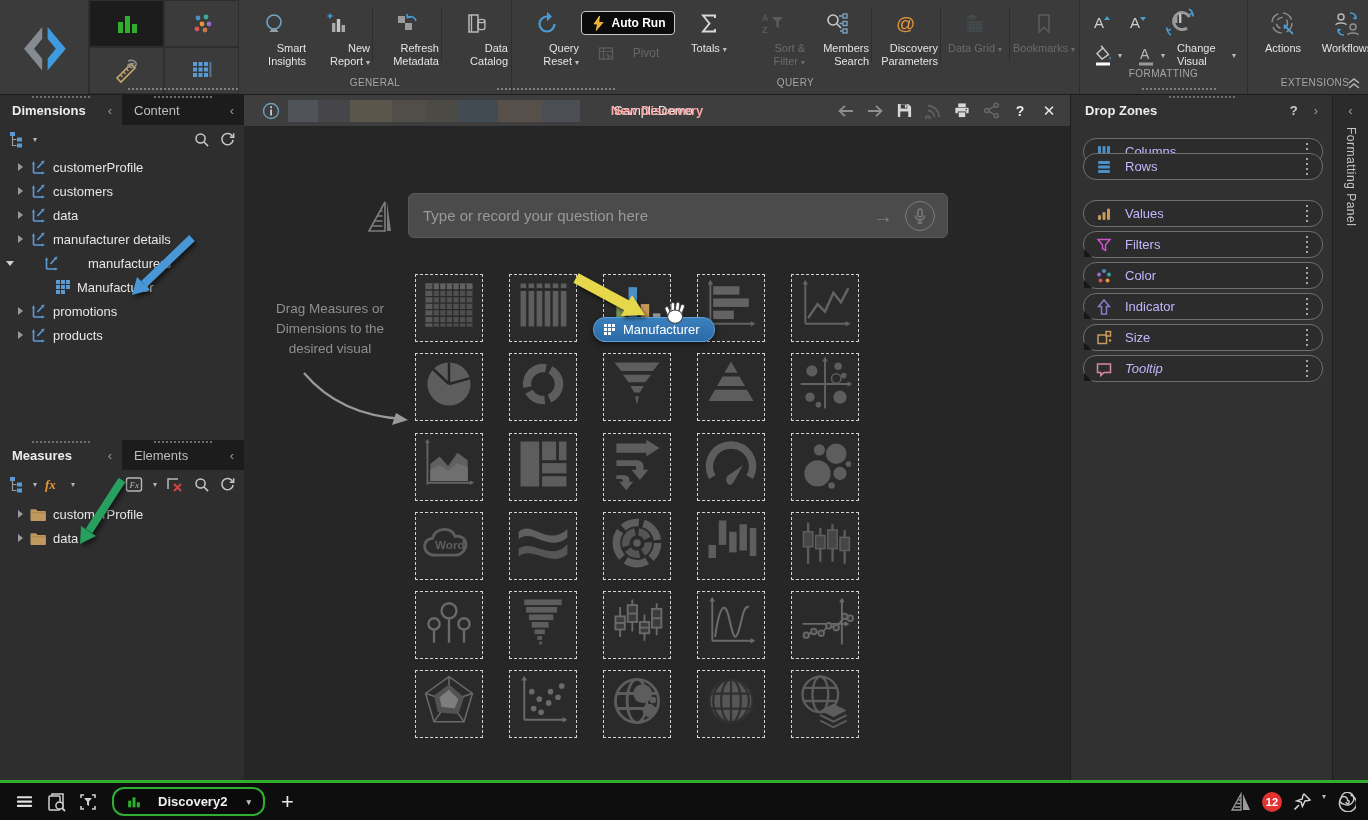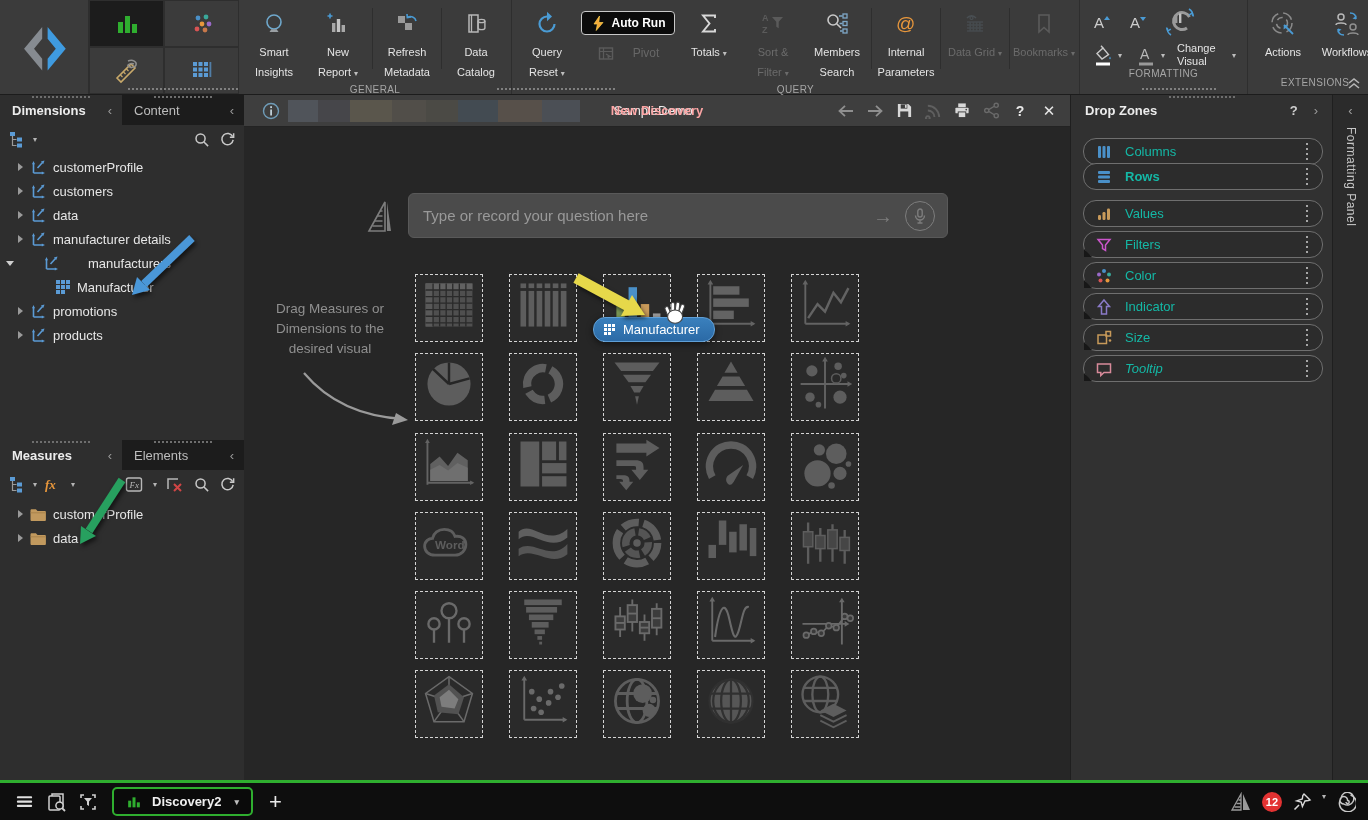--- a/index.html
+++ b/index.html
@@ -14,21 +14,21 @@
              border-right:1px solid #2e2e2e;flex:none;cursor:pointer}
   .tiles{width:150px;height:94px;display:grid;grid-template-columns:75px 75px;grid-template-rows:47px 47px;flex:none}
   .tile{display:flex;align-items:center;justify-content:center;border:1px solid #2e2e2e;cursor:pointer;box-sizing:border-box}
   .tile.active{background:#1c1c1c}
   #ribbon-groups{flex:1;display:flex}
   .rgroup{position:relative;display:flex;flex-direction:column;border-right:1px solid #2e2e2e;padding:0 3px;box-sizing:border-box}
   .ritems{display:flex;flex:1;align-items:flex-start;padding-top:5px}
   .rlabel{height:17px;text-align:center;font-size:10px;color:#a6a6a6;letter-spacing:.4px}
   .rbtn{width:64px;display:flex;flex-direction:column;align-items:center;cursor:pointer;padding-top:1px}
   .rbtn .ric{height:36px;display:flex;align-items:center;justify-content:center}
-  .rbtn .rtx{font-size:11px;line-height:20px;text-align:center;color:#e4e4e4}
+  .rbtn .rtx{font-size:11px;line-height:13px;text-align:right;color:#e4e4e4}
   .rbtn.disabled .rtx{color:#6b6b6b}
   .rbtn.disabled .ric{opacity:.4}
   .crt{font-size:8px;color:#bdbdbd;margin-left:3px}
   .disabled .crt{color:#6b6b6b}
   .rsep{width:1px;background:#2e2e2e;align-self:stretch;margin:3px 2px 15px;flex:none}
   .rstack{width:98px;display:flex;flex-direction:column;align-items:center;gap:9px;padding-top:6px}
   .autorun{display:flex;align-items:center;gap:6px;background:#0b0b0b;border:1px solid #c9c9c9;
            border-radius:4px;padding:3px 9px;font-size:12px;font-weight:bold;color:#fff;cursor:pointer}
   .pivotbtn{display:flex;align-items:center;gap:18px;font-size:12px;color:#676767;cursor:default}
   .fmtgrid{display:flex;flex-direction:column;gap:4px;padding:6px 8px 0}
@@ -91,37 +91,37 @@
   .handcur{position:absolute;left:418px;top:172px;z-index:45}
 
   
   #dropzones{position:absolute;left:1070px;top:95px;width:262px;height:685px;background:#313131;border-left:1px solid #1f1f1f;box-sizing:border-box}
   .dz-head{height:30px;display:flex;align-items:center;padding:0 14px;font-size:13px;font-weight:bold;color:#ececec;position:relative}
   .dz-head::before{content:"";position:absolute;top:1px;left:50%;transform:translateX(-50%);width:66px;border-top:2px dotted #6e6e6e}
   .dz-q{margin-left:auto;color:#cfcfcf;cursor:pointer;font-size:13px}
   .dz-exp{margin-left:16px;color:#9a9a9a;cursor:pointer;font-size:13px;font-weight:normal}
   .dzitem{position:absolute;left:12px;width:240px;height:27px;border:1px solid #6f6f6f;border-radius:13px;
           background:#2c2c2c;display:flex;align-items:center;padding:0 11px;box-sizing:border-box;gap:12px;cursor:pointer}
-  .dzlabel{font-size:13px;color:#14b8a6}
+  .dzlabel{font-size:13px;color:#c4b5fd}
   .dzgrip{margin-left:auto;display:flex;flex-direction:column;gap:2.5px;cursor:pointer;padding:3px}
   .dzgrip i{width:2.5px;height:2.5px;background:#cfcfcf;border-radius:50%}
   .dzcorner{position:absolute;left:0px;bottom:0px;width:0;height:0;border-bottom:8px solid #171717;border-right:8px solid transparent}
 
   
   #fmtstrip{position:absolute;left:1332px;top:95px;width:36px;height:685px;background:#2b2b2b;border-left:1px solid #1f1f1f;box-sizing:border-box}
   .fmt-chev{position:absolute;top:8px;left:0;right:0;text-align:center;color:#9f9f9f;font-size:13px;cursor:pointer}
   .fmt-label{position:absolute;top:32px;left:50%;transform:translateX(-50%);writing-mode:vertical-rl;
              font-size:12px;color:#c6c6c6;letter-spacing:.5px}
 
   
   #bottombar{position:absolute;left:0;top:780px;width:1368px;height:40px;background:#0e0e0e;
              border-top:3px solid #2fae2f;box-sizing:border-box;display:flex;align-items:center}
   .bb-ic{width:32px;display:flex;justify-content:center;cursor:pointer}
-  .bbtab{height:29px;margin-left:8px;border:2px solid #2fae2f;border-radius:5px;background:#0a0a0a;
-         display:flex;align-items:center;gap:10px;padding:0 12px;font-size:13px;font-weight:bold;color:#f0f0f0;cursor:pointer;box-sizing:border-box}
+  .bbtab{height:29px;margin-left:8px;border:2px solid #2fae2f;border-radius:12px;background:#0a0a0a;
+         display:flex;align-items:center;gap:16px;padding:0 12px;font-size:13px;font-weight:bold;color:#f0f0f0;cursor:pointer;box-sizing:border-box}
   .bbtab .crt{font-size:9px}
   .bb-plus{color:#e8e8e8;font-size:22px;margin-left:16px;cursor:pointer;line-height:1}
   .bb-right{margin-left:auto;display:flex;gap:10px;padding-right:12px}
   .badge{min-width:20px;height:20px;background:#e23232;border-radius:10px;color:#fff;font-size:11px;
          font-weight:bold;display:flex;align-items:center;justify-content:center;padding:0 2px;box-sizing:border-box}
 
   #overlay{position:absolute;left:0;top:0;width:1368px;height:820px;pointer-events:none;z-index:60}
 </style>
 </head>
 <body>
@@ -298,21 +298,21 @@
             </span>
             <div class="rtx">Members Search</div>
           </div>
           <div class="rsep"></div>
           <div class="rbtn">
             <span class="ric">
               <svg width="28" height="28" viewBox="0 0 28 28">
                 <text x="4" y="20" font-size="19" fill="#e8973c" font-family="Liberation Sans,sans-serif">@</text>
               </svg>
             </span>
-            <div class="rtx">Internal Parameters</div>
+            <div class="rtx">Discovery Parameters</div>
           </div>
           <div class="rsep"></div>
           <div class="rbtn disabled">
             <span class="ric">
               <svg width="28" height="28" viewBox="0 0 28 28">
                 <path d="M6 8c2.5-3 6.5-3 9 0" fill="none" stroke="#5f6e78" stroke-width="1.4"></path>
                 <circle cx="10.5" cy="8" r="1.5" fill="none" stroke="#5f6e78" stroke-width="1.2"></circle>
                 <path d="M6 12h16M6 15h16M6 18h16M6 21h16M9.2 12v9M12.4 12v9M15.6 12v9M18.8 12v9" stroke="#56626a" stroke-width="1.6"></path>
               </svg>
             </span>
@@ -1168,21 +1168,21 @@
           </svg>
         </span>
         <span class="dzlabel">Columns</span>
         <span class="dzgrip">
           <i></i>
           <i></i>
           <i></i>
           <i></i>
         </span>
       </div>
-      <div class="dzitem" style="top: 68px; font-weight: bold;">
+      <div class="dzitem" style="top: 58px;">
         <span>
           <svg width="18" height="18" viewBox="0 0 18 18">
             <g fill="#4a90c8">
               <rect x="3" y="3" width="12" height="3" rx="1"></rect>
               <rect x="3" y="7.5" width="12" height="3" rx="1"></rect>
               <rect x="3" y="12" width="12" height="3" rx="1"></rect>
             </g>
           </svg>
         </span>
         <span class="dzlabel">Rows</span>

